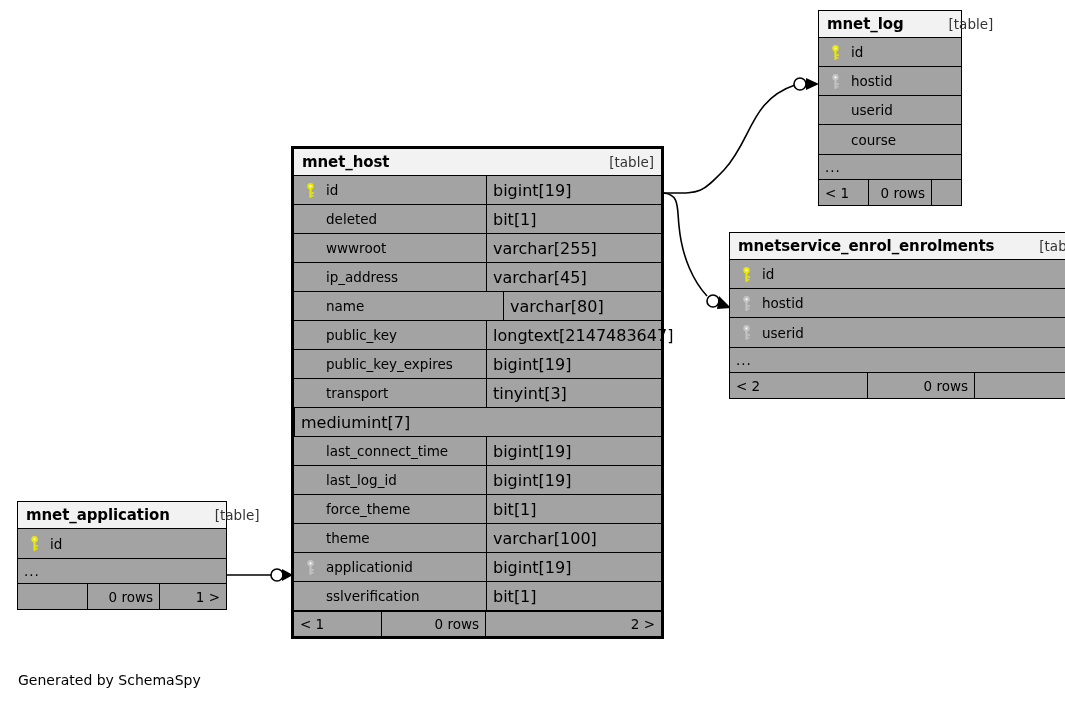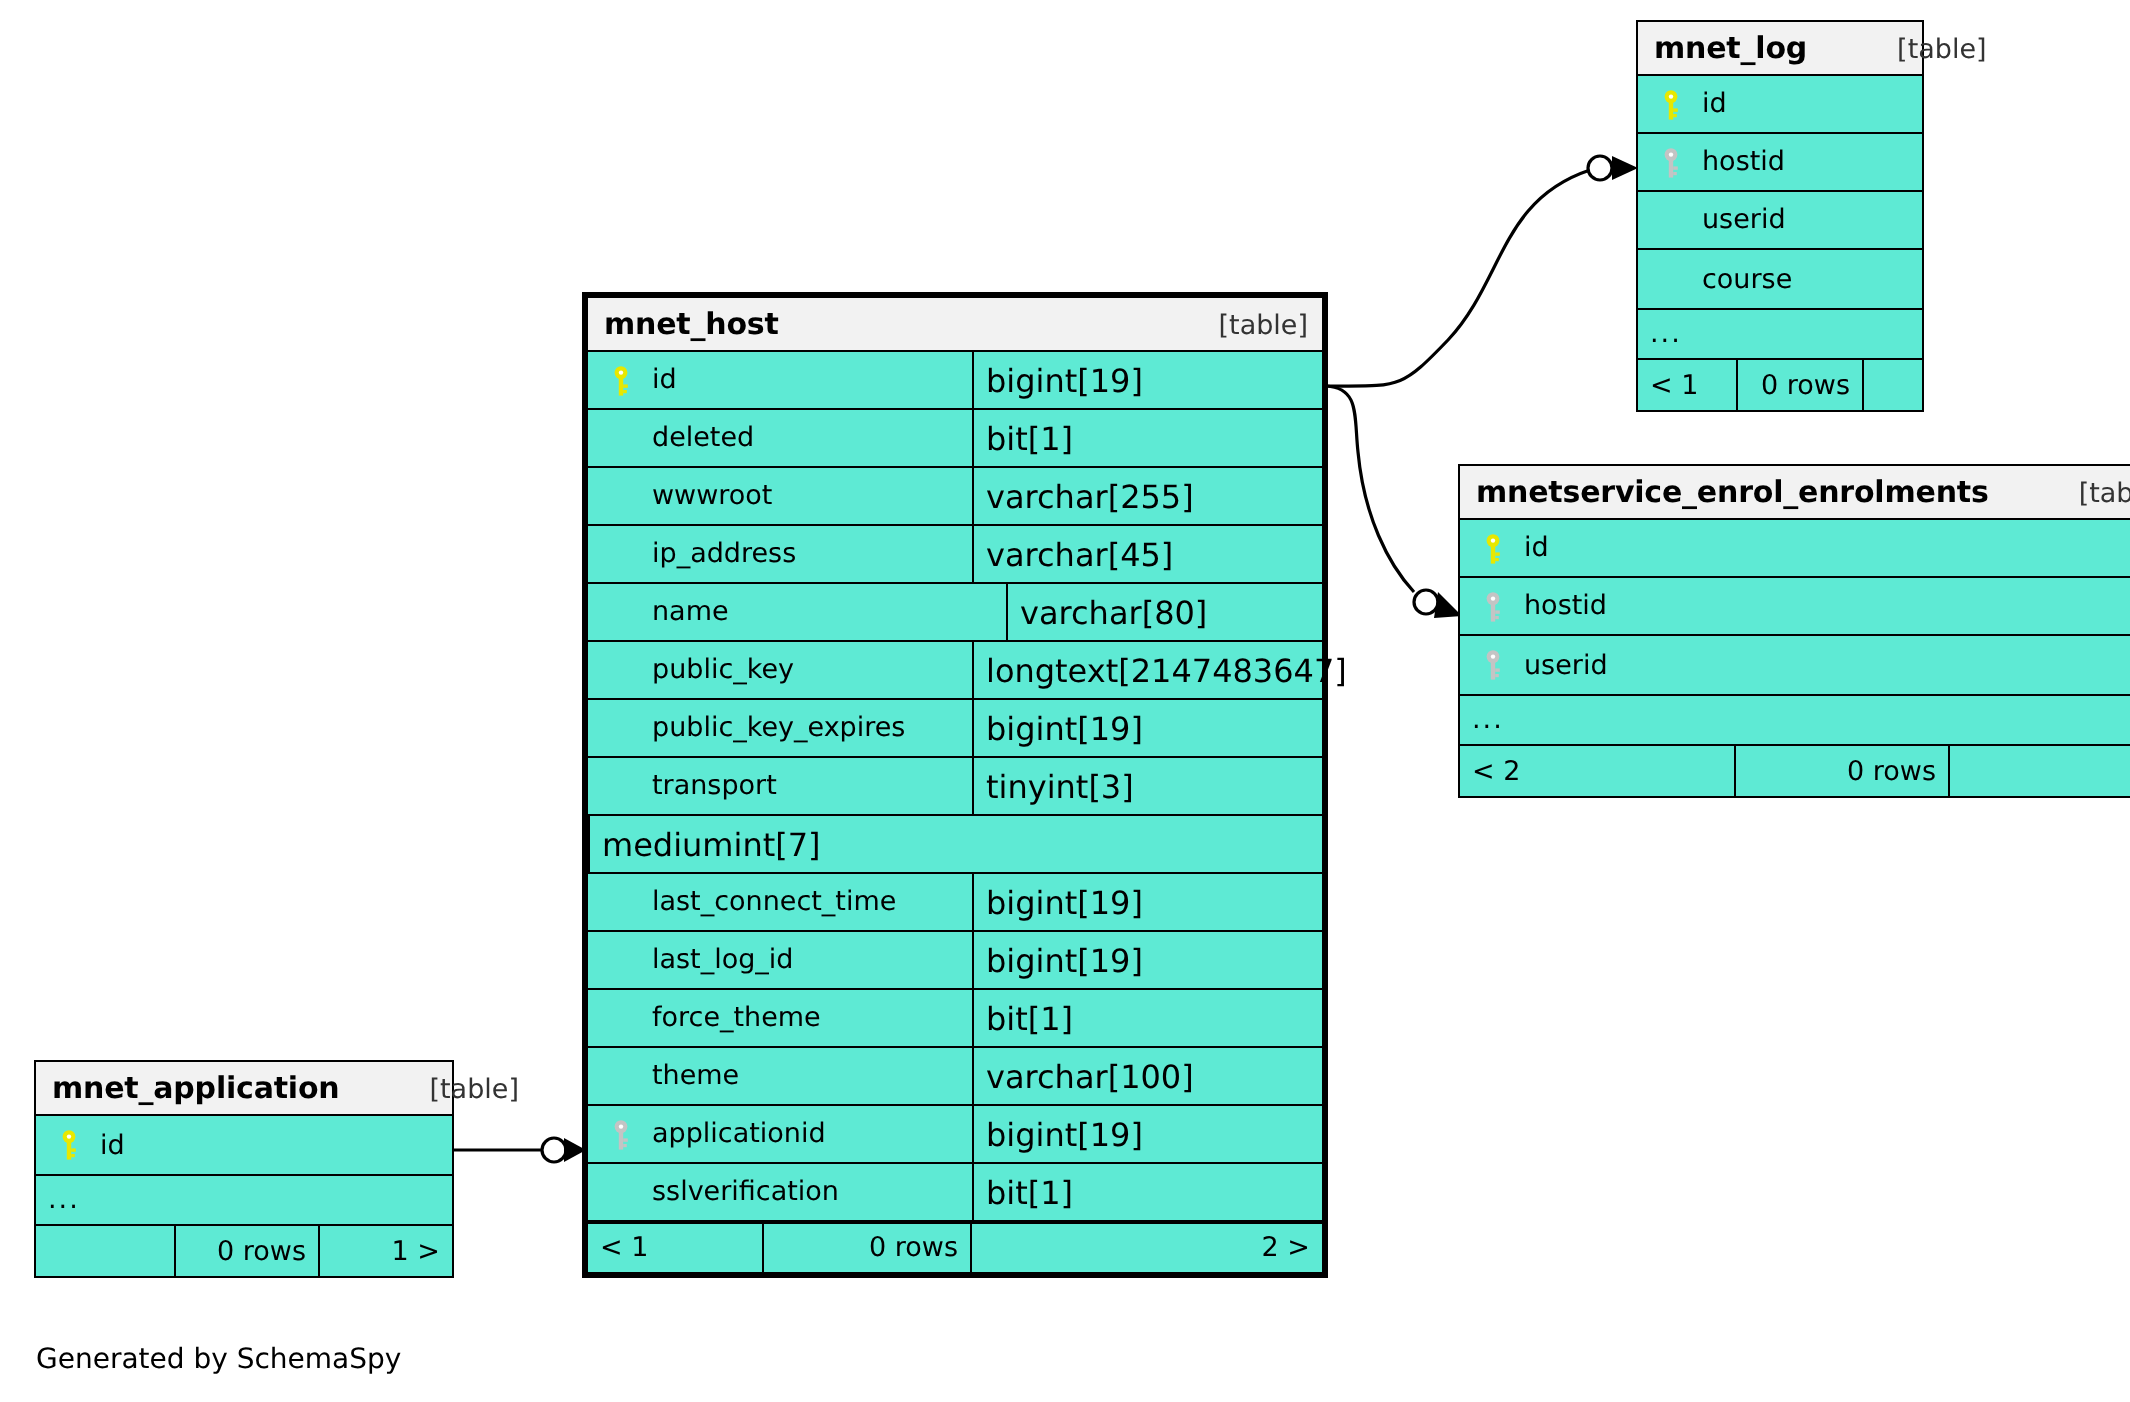--- a/index.html
+++ b/index.html
@@ -22,21 +22,21 @@
     position: absolute;
     left: 0;
     top: 0;
     width: 1065px;
     height: 701px;
     pointer-events: none;
   }
   .table-box {
     position: absolute;
     box-sizing: border-box;
-    background: #5eead4;
+    background: #a3a3a3;
     border: 1px solid #000000;
   }
   .table-box.thick {
     border: 3px solid #000000;
   }
   .tbl-header {
     box-sizing: border-box;
     background: #f2f2f2;
     border-bottom: 1px solid #000000;
     padding: 4px 7px 4px 8px;
@@ -407,21 +407,21 @@
 
     <div class="ellipsis-row">...</div>
 
     <div class="footer-row">
       <div class="footer-cell fc-left" style="width:138px;">&lt; 2</div>
       <div class="footer-cell fc-right" style="width:107px;">0 rows</div>
       <div class="footer-cell fc-right" style="flex:1 1 auto;"></div>
     </div>
   </div>
 
-  <div class="table-box" style="left:17px; top:530px; width:210px;">
+  <div class="table-box" style="left:17px; top:501px; width:210px;">
     <div class="tbl-header">
       <span class="tbl-name">mnet_application</span>
       <span class="tbl-tag">[table]</span>
     </div>
 
     <div class="row" style="border-bottom:none;">
       <div class="cell-name">
         <span class="keyslot">
           <svg class="key-icon" width="9" height="15" viewBox="0 0 9 15">
               <circle cx="4.5" cy="3.3" r="3.2" fill="#e8e800"></circle>

